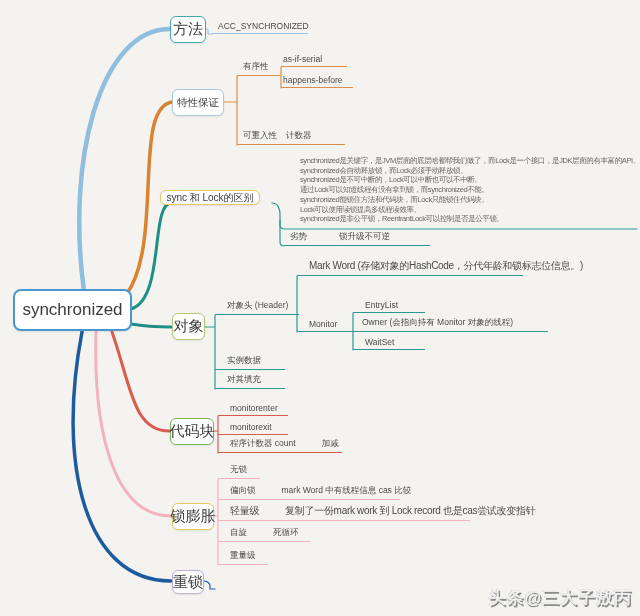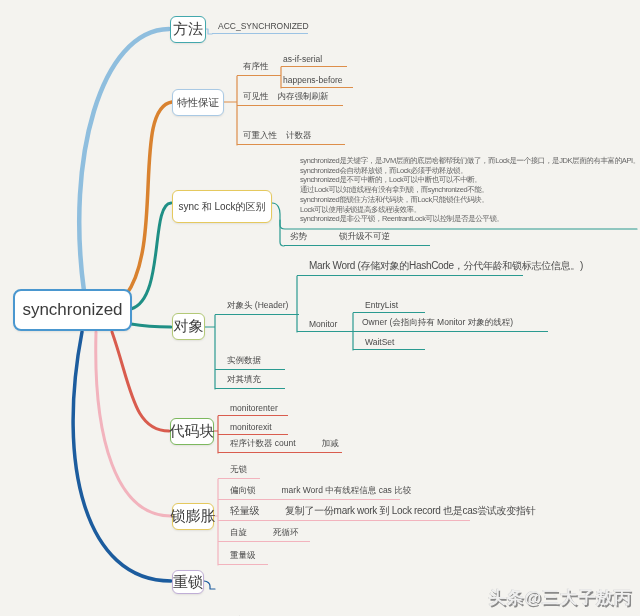--- a/index.html
+++ b/index.html
@@ -21,21 +21,21 @@
   .node{
     position:absolute;box-sizing:border-box;background:#fff;
     border:1.5px solid #999;border-radius:6px;
     display:flex;align-items:center;justify-content:center;
     font-size:15px;color:#3c3c3c;white-space:nowrap;
     box-shadow:0 1px 2px rgba(0,0,0,.08);
   }
   .n-root{left:13px;top:289px;width:119px;height:42px;font-size:17px;border:2.5px solid var(--root-border);border-radius:8px;}
   .n-method{left:170px;top:16px;width:36px;height:27px;border-color:var(--method-border);}
   .n-features{left:172px;top:89px;width:52px;height:27px;border-color:var(--features-border);font-size:10.5px;}
-  .n-sync{left:172px;top:190px;width:100px;height:33px;border-color:var(--yellow-border);font-size:10px;}
+  .n-sync{left:160px;top:190px;width:100px;height:15px;border-color:var(--yellow-border);font-size:10px;}
   .n-object{left:172px;top:313px;width:33px;height:27px;border-color:var(--object-border);}
   .n-code{left:170px;top:418px;width:44px;height:27px;border-color:var(--code-border);}
   .n-inflate{left:172px;top:503px;width:42px;height:27px;border-color:var(--yellow-border);}
   .n-heavy{left:172px;top:570px;width:32px;height:24px;border-color:var(--heavy-border);}
 
   .row{
     position:absolute;box-sizing:border-box;height:15px;
     display:flex;align-items:flex-end;padding:0 0 2px 12px;
     border-bottom:1px solid #999;white-space:nowrap;
     font-size:8.5px;color:var(--text,#4a4a4a);
@@ -102,24 +102,20 @@
   </div>
   <div class="row lu-orange pl2" style="left:281px;top:52px;width:66px;">
     <span>as-if-serial</span>
   </div>
   <div class="row lu-orange pl2" style="left:281px;top:73px;width:72px;">
     <span>happens-before</span>
   </div>
   <div class="row lu-orange pl6" style="left:237px;top:61px;width:44px;">
     <span>有序性</span>
   </div>
-  <div class="row lu-orange pl6" style="left:237px;top:91px;width:106px;">
-    <span>可见性</span>
-    <span class="d1">内存强制刷新</span>
-  </div>
   <div class="row lu-orange pl6" style="left:237px;top:130px;width:108px;">
     <span>可重入性</span>
     <span class="d1">计数器</span>
   </div>
 
   <div class="node n-sync">
     <span>sync 和 Lock的区别</span>
   </div>
   <div class="block">
     <div class="line">synchronized是关键字，是JVM层面的底层啥都帮我们做了，而Lock是一个接口，是JDK层面的有丰富的API。</div>

